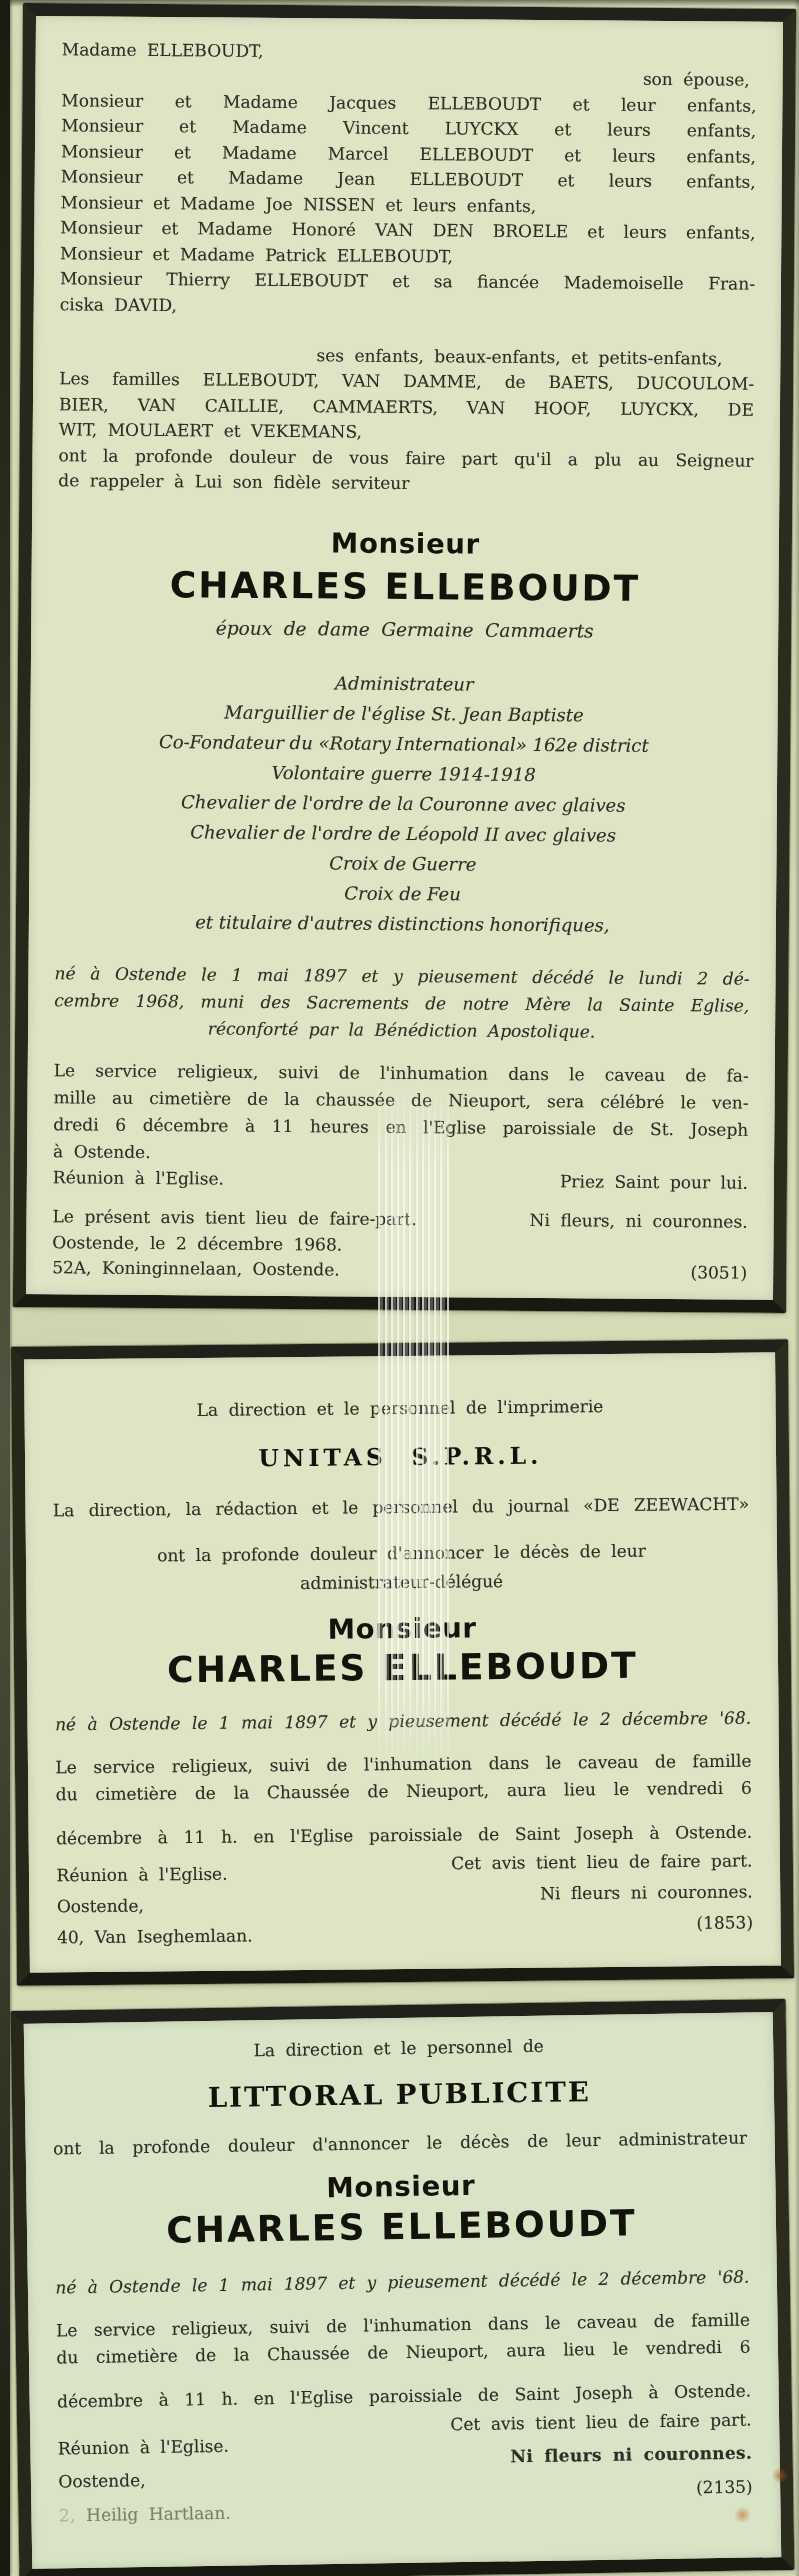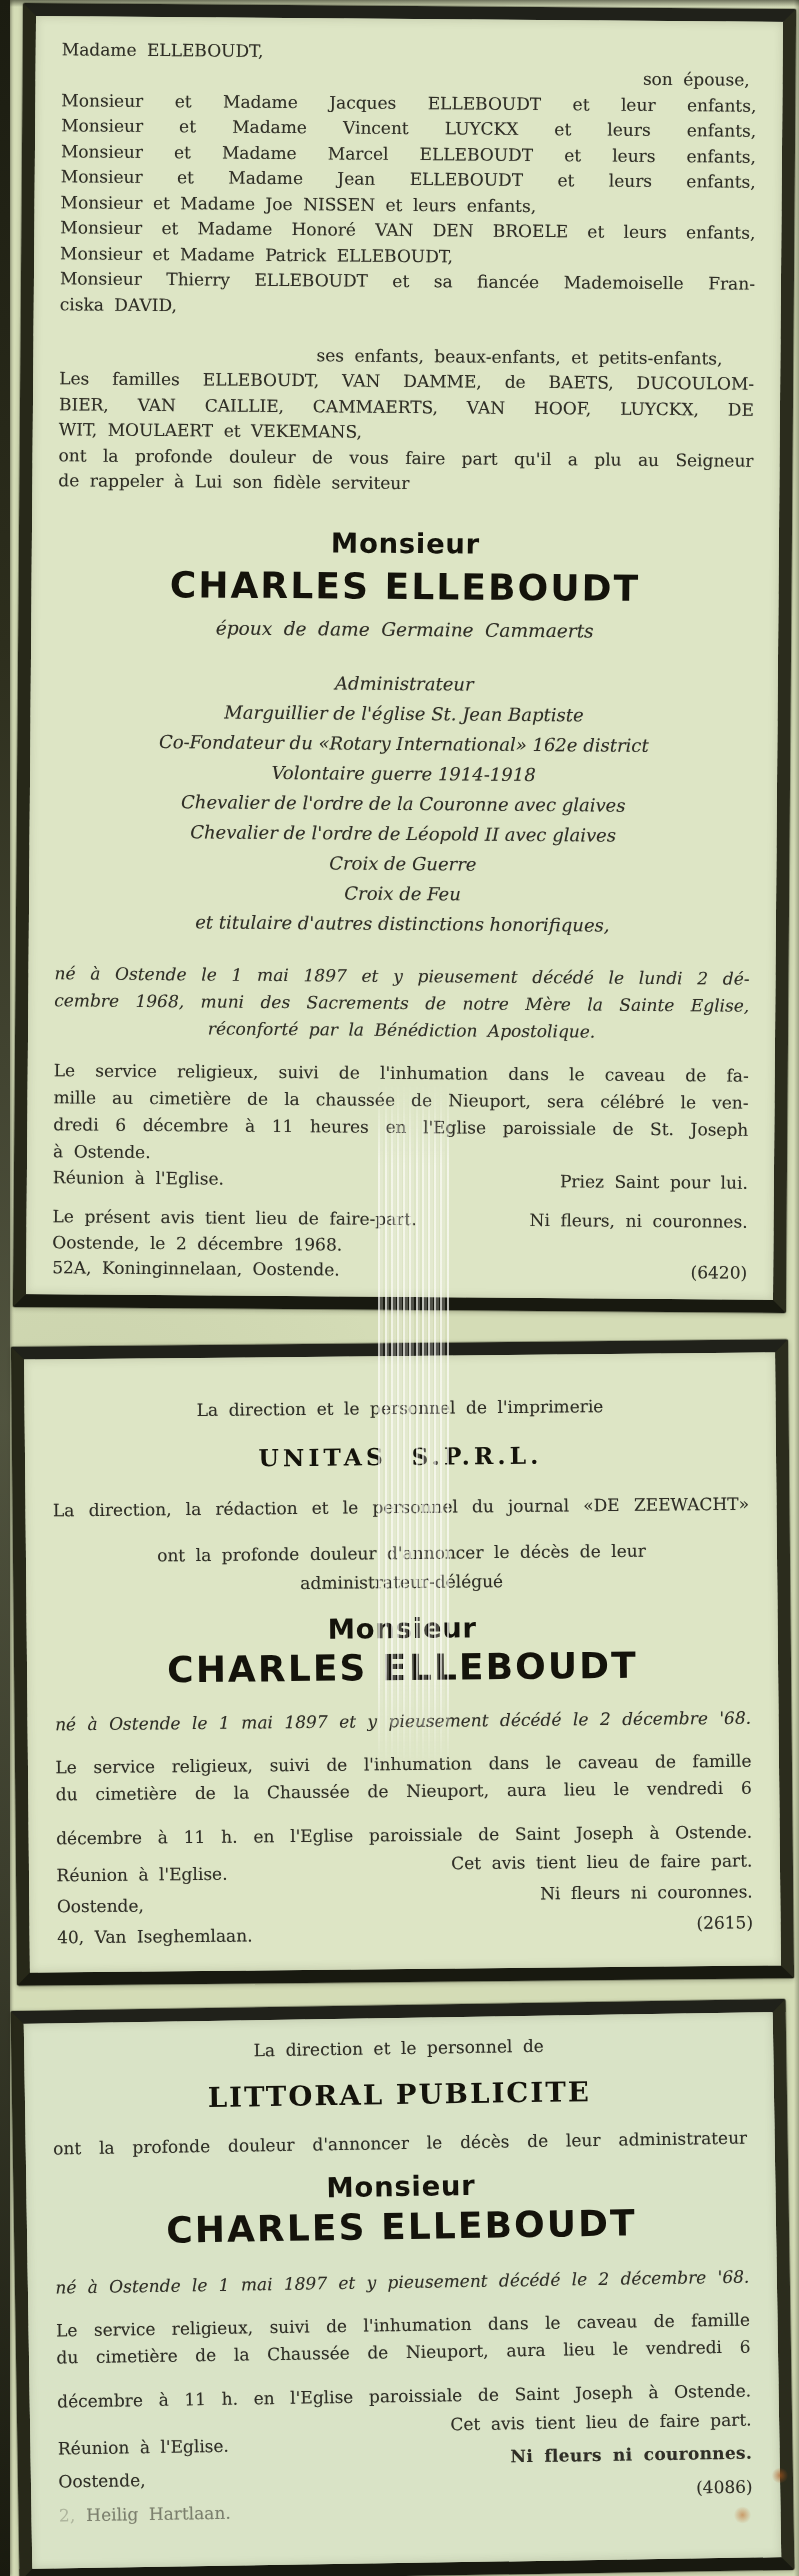--- a/index.html
+++ b/index.html
@@ -180,21 +180,21 @@
         <span class="line">Réunion à l'Eglise.</span>
         <span class="line">Priez Saint pour lui.</span>
       </div>
       <div class="row mt-row">
         <span class="line">Le présent avis tient lieu de faire-part.</span>
         <span class="line">Ni fleurs, ni couronnes.</span>
       </div>
       <p class="line">Oostende, le 2 décembre 1968.</p>
       <div class="row">
         <span class="line">52A, Koninginnelaan, Oostende.</span>
-        <span class="line">(6420)</span>
+        <span class="line">(3051)</span>
       </div>
     </div>
   </section>
 
   <section class="notice n2">
     <div class="inner">
       <p class="line center intro">La direction et le personnel de l'imprimerie</p>
       <h2 class="company2">UNITAS  S.P.R.L.</h2>
       <p class="line j journal">La direction, la rédaction et le personnel du journal «DE ZEEWACHT»</p>
       <div class="announce">
@@ -215,21 +215,21 @@
         <div class="row">
           <span class="line">Réunion à l'Eglise.</span>
           <span class="line r">Cet avis tient lieu de faire part.</span>
         </div>
         <div class="row">
           <span class="line">Oostende,</span>
           <span class="line r">Ni fleurs ni couronnes.</span>
         </div>
         <div class="row">
           <span class="line">40, Van Iseghemlaan.</span>
-          <span class="line r">(2615)</span>
+          <span class="line r">(1853)</span>
         </div>
       </div>
     </div>
   </section>
 
   <section class="notice n3">
     <div class="inner">
       <p class="line center intro">La direction et le personnel de</p>
       <h2 class="company3">LITTORAL PUBLICITE</h2>
       <p class="line j announce3">ont la profonde douleur d'annoncer le décès de leur administrateur</p>
@@ -247,21 +247,21 @@
         <div class="row">
           <span class="line">Réunion à l'Eglise.</span>
           <span class="line r">Cet avis tient lieu de faire part.</span>
         </div>
         <div class="row">
           <span class="line">Oostende,</span>
           <span class="line r strong">Ni fleurs ni couronnes.</span>
         </div>
         <div class="row">
           <span class="line faint"><span class="xfaint">2,</span><span>Heilig Hartlaan.</span></span>
-          <span class="line r">(4086)</span>
+          <span class="line r">(2135)</span>
         </div>
       </div>
     </div>
   </section>
 
   <div class="crease-streak"></div>
   <div class="rust-a"></div>
   <div class="rust-b"></div>
   <div class="gutter-left"></div>
   <div class="edge-top"></div>

